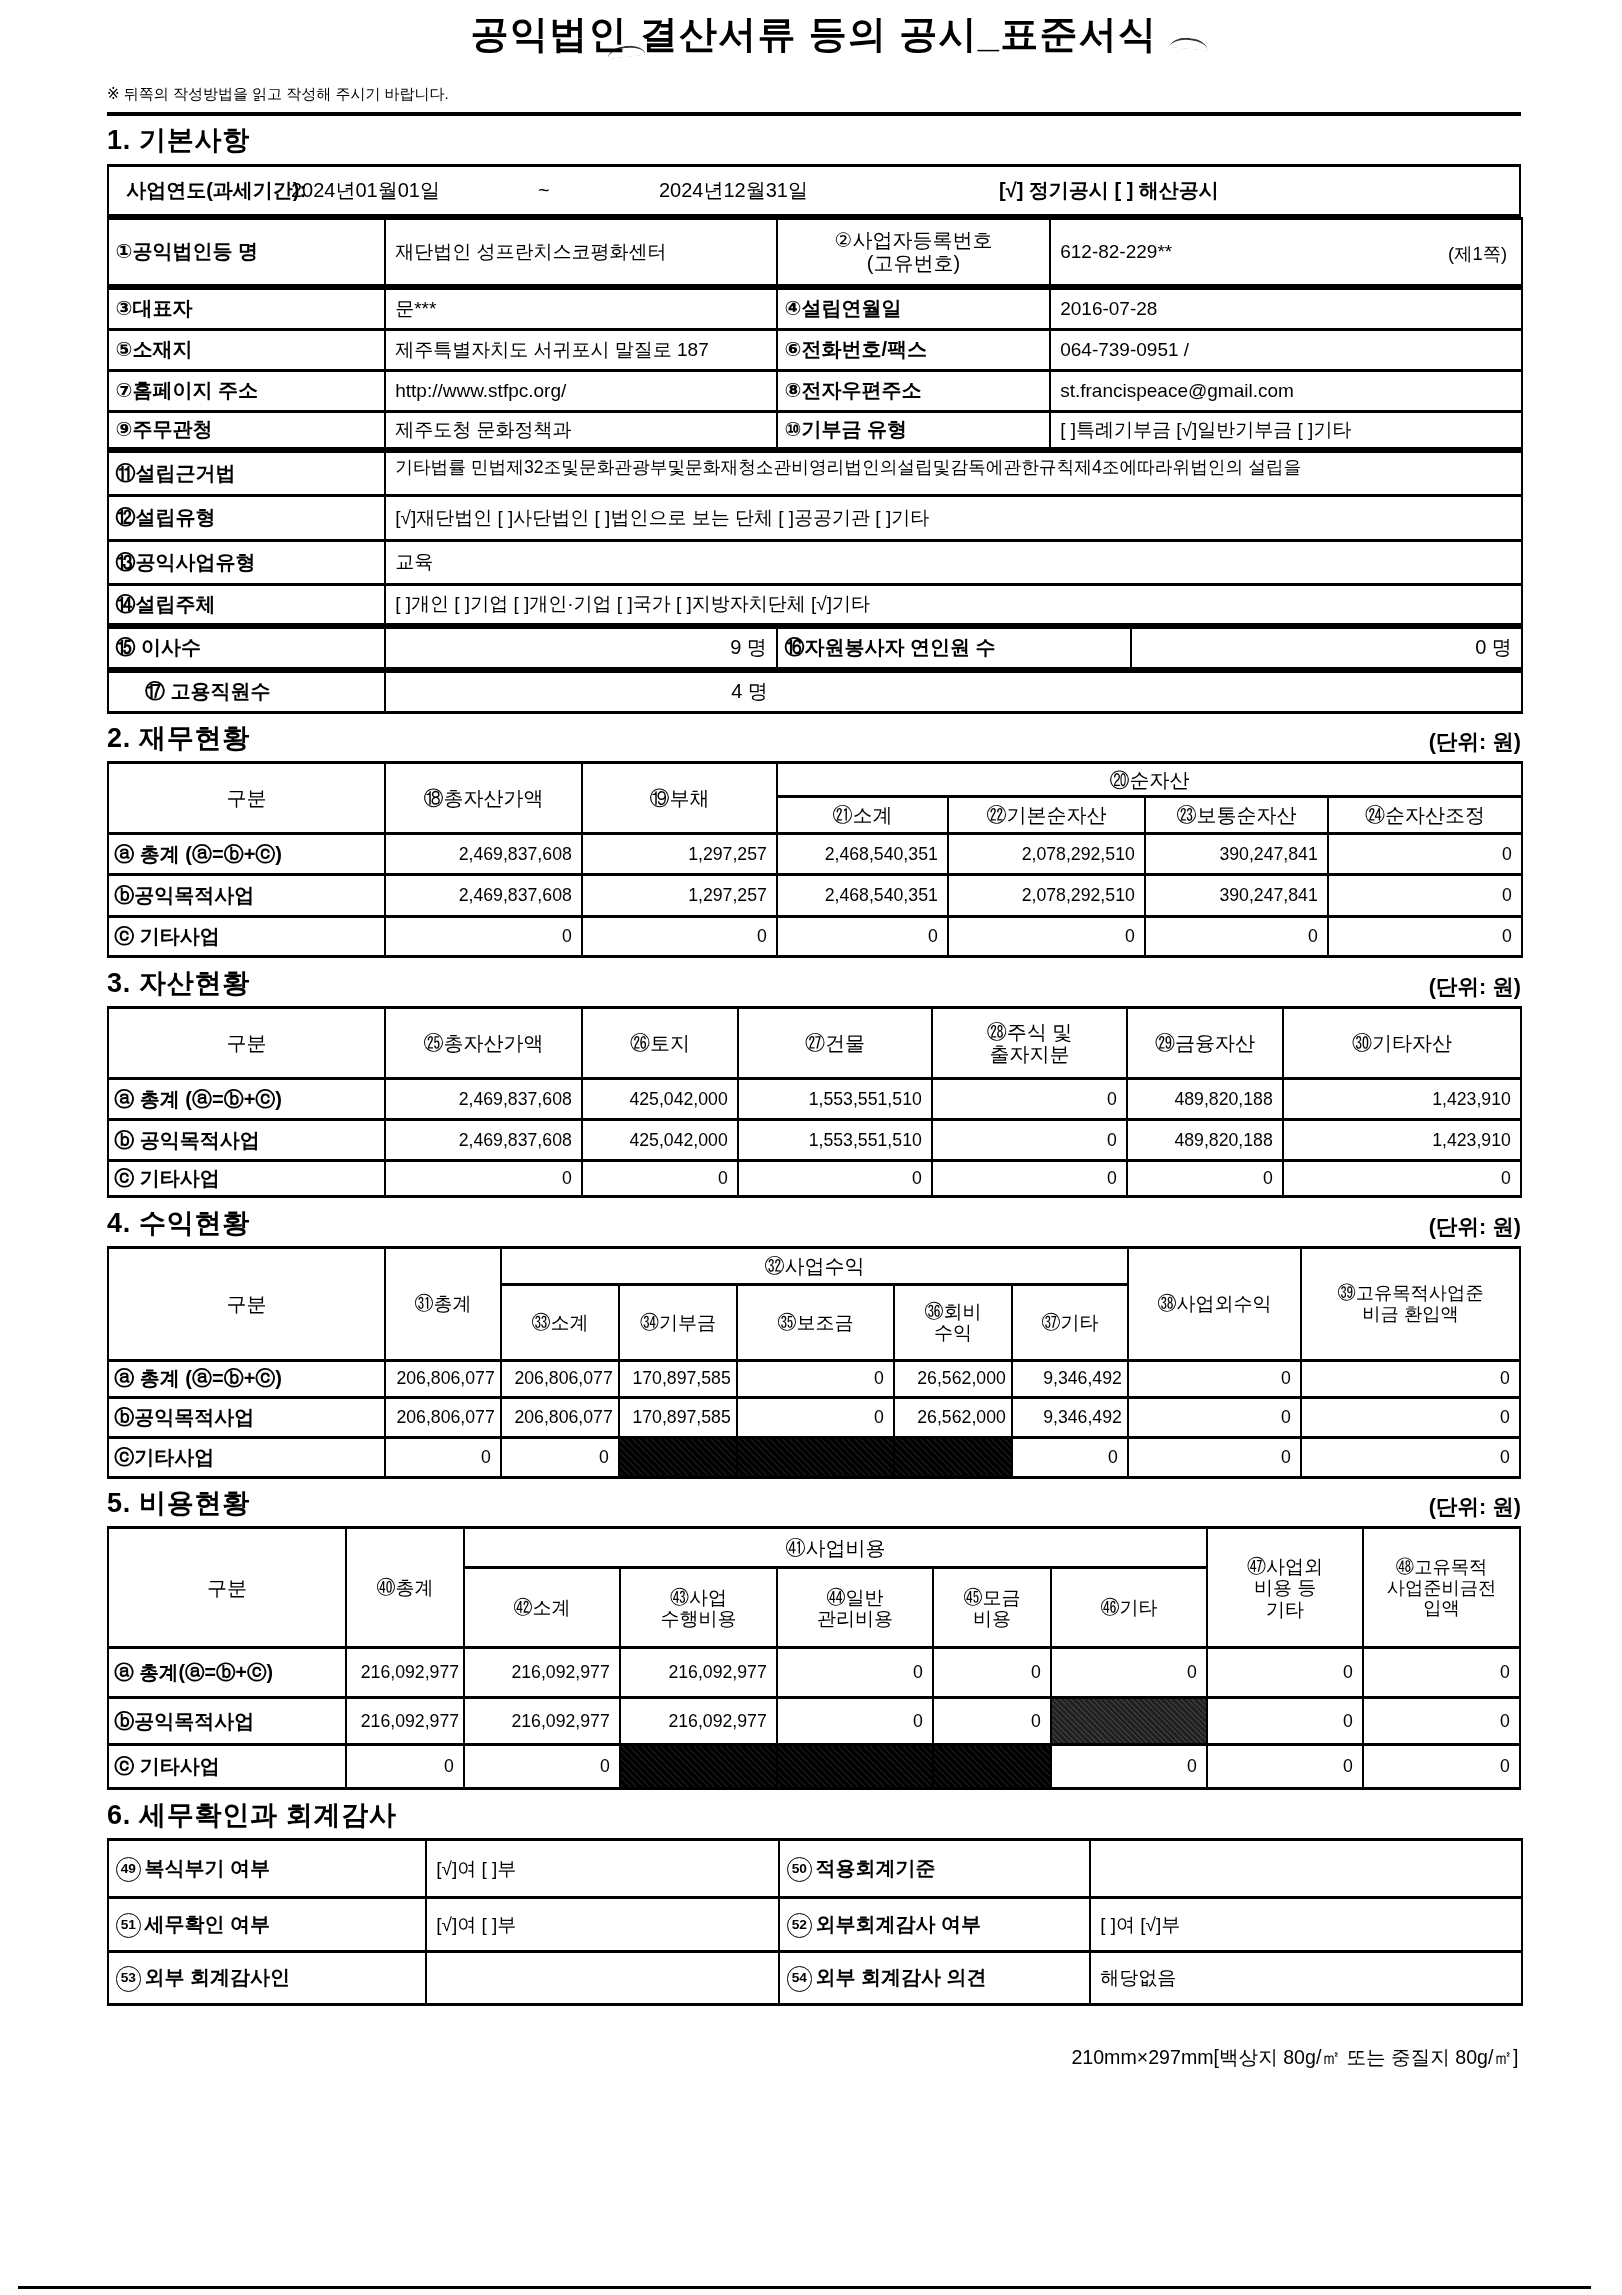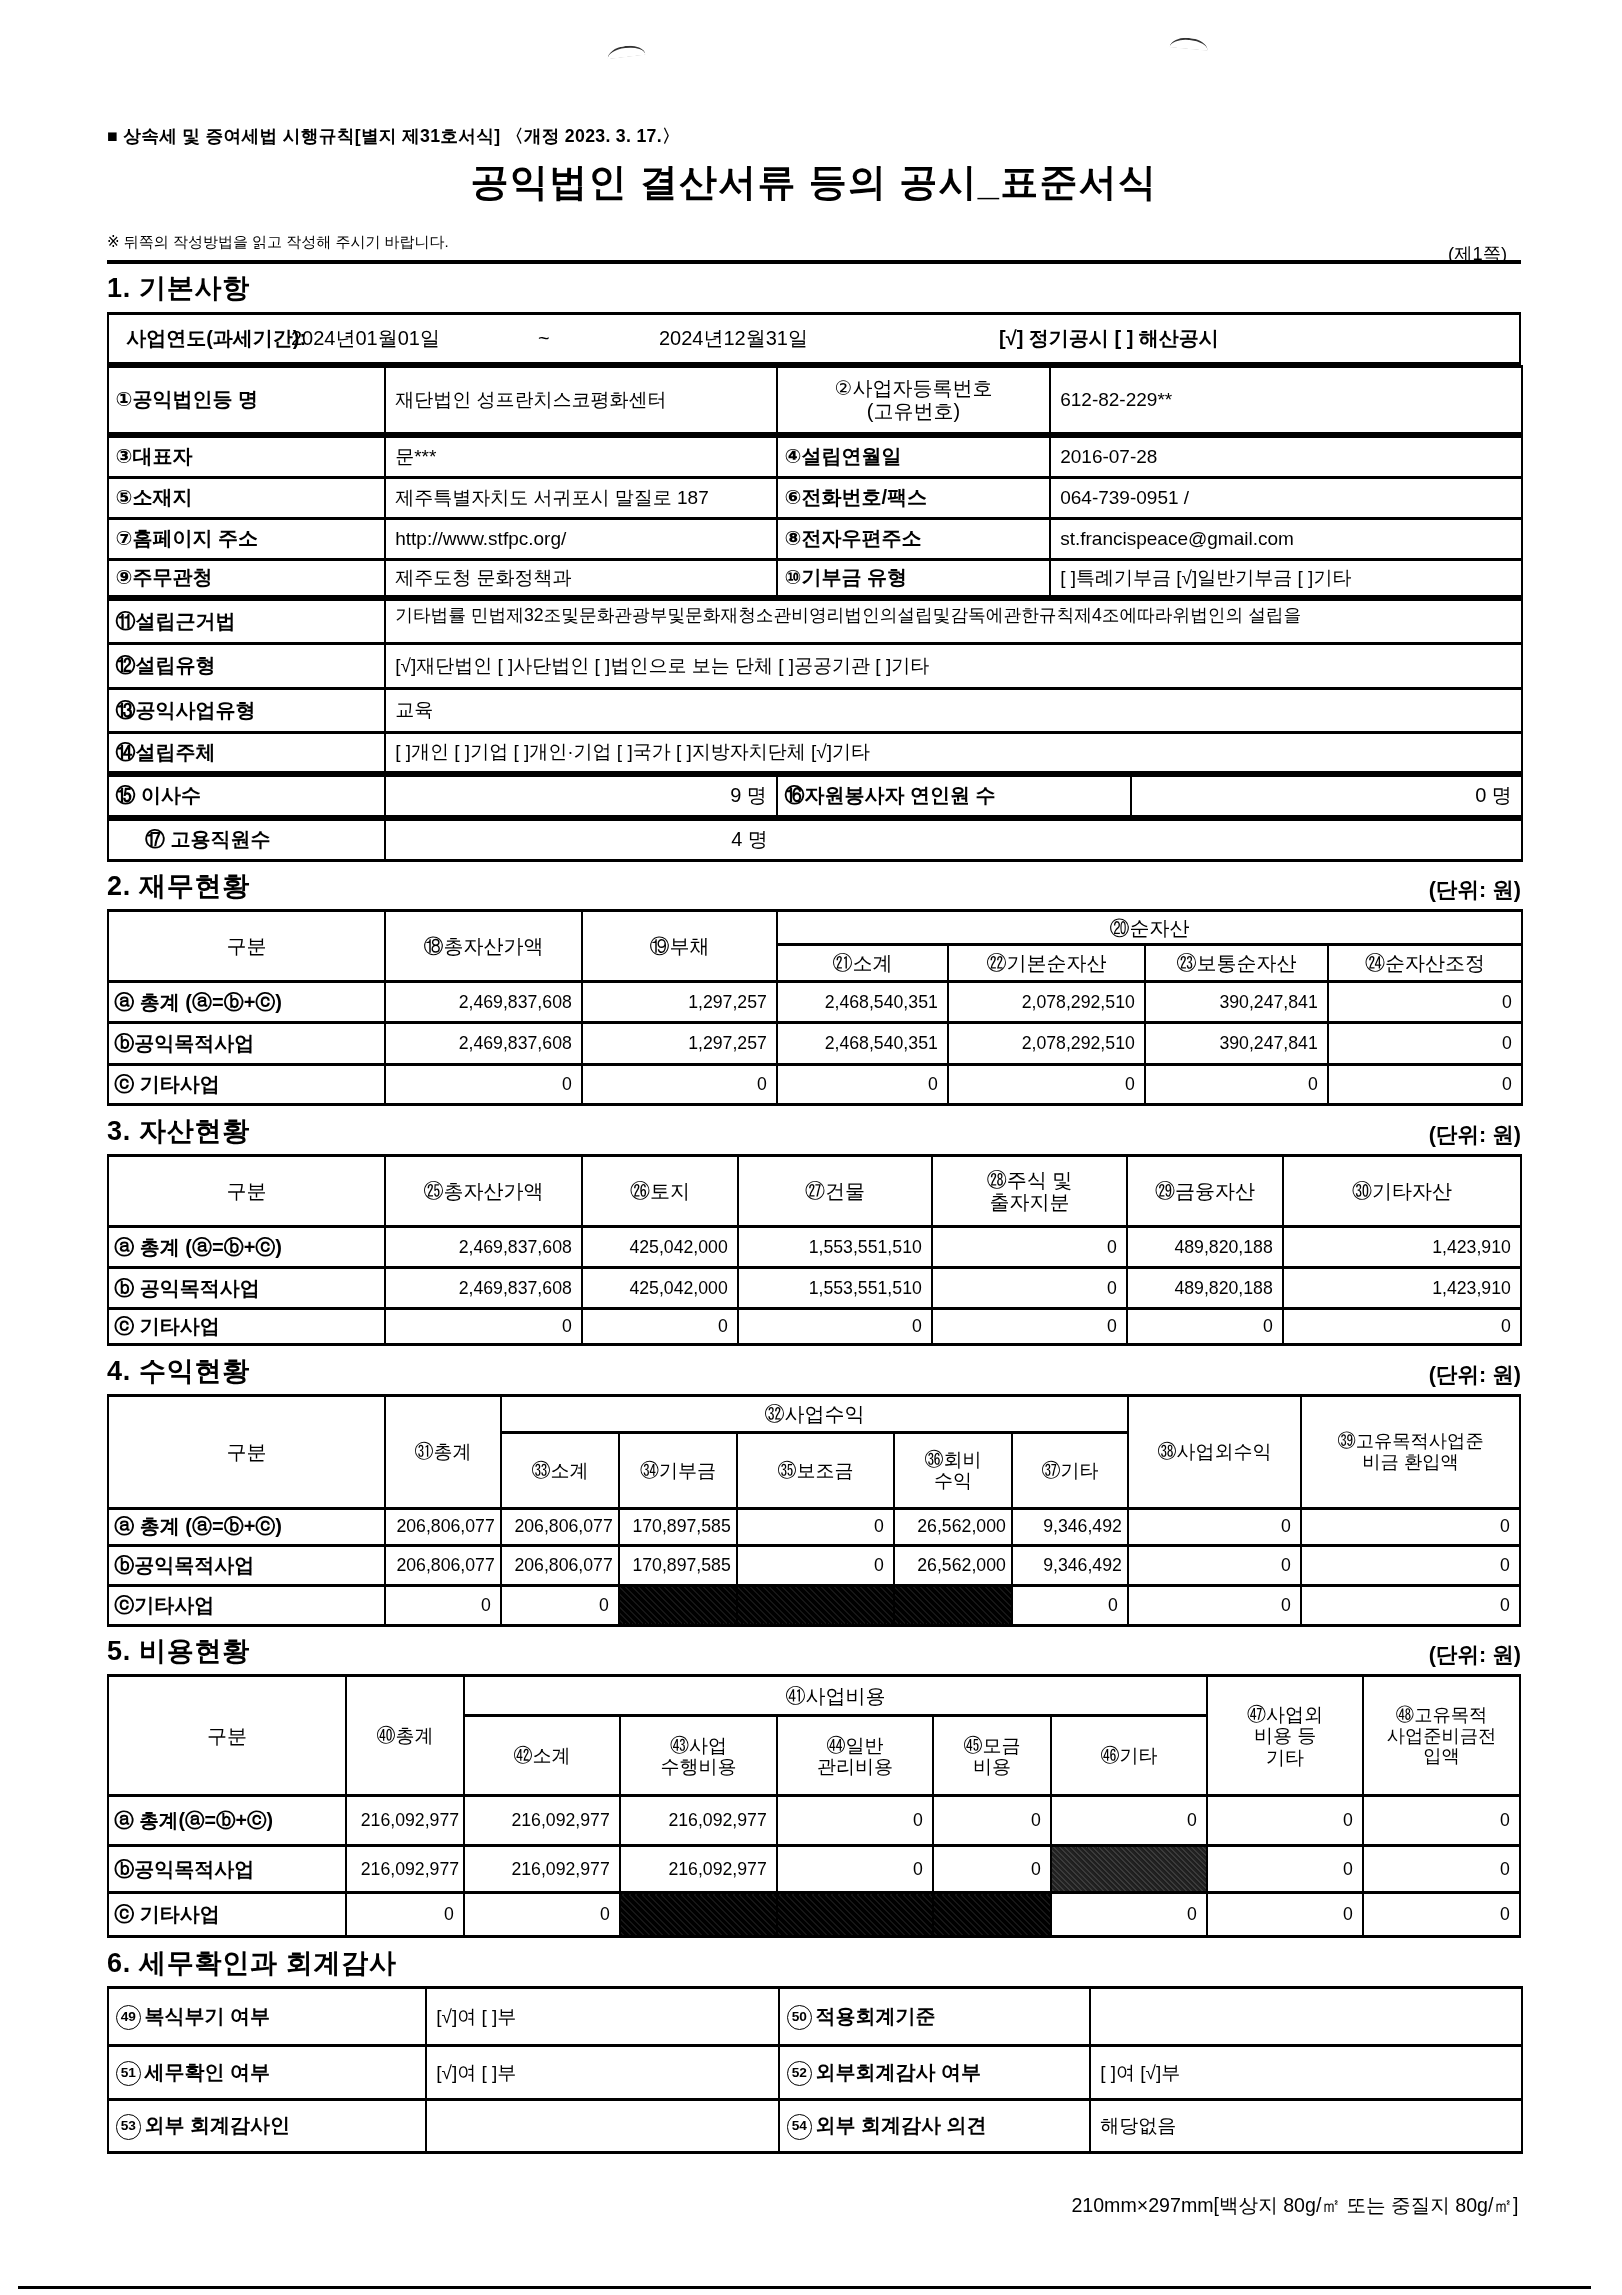--- a/index.html
+++ b/index.html
@@ -56,21 +56,20 @@
 </style>
 </head>
 <body>
 
 <div class="page">
   <div class="squiggle sq1"></div>
   <div class="squiggle sq2"></div>
   <div class="bottom-scan"></div>
 
   <div class="content">
-    <div class="header-note">■ 상속세 및 증여세법 시행규칙[별지 제31호서식] 〈개정 2023. 3. 17.〉</div>
     <div class="title">공익법인 결산서류 등의 공시_표준서식</div>
     <div class="note1">※ 뒤쪽의 작성방법을 읽고 작성해 주시기 바랍니다.</div>
     <div class="page-marker">(제1쪽)</div>
     <div class="rule"></div>
 
     <div class="sec">
       <div class="h">1. 기본사항</div>
     </div>
 
     <table>

